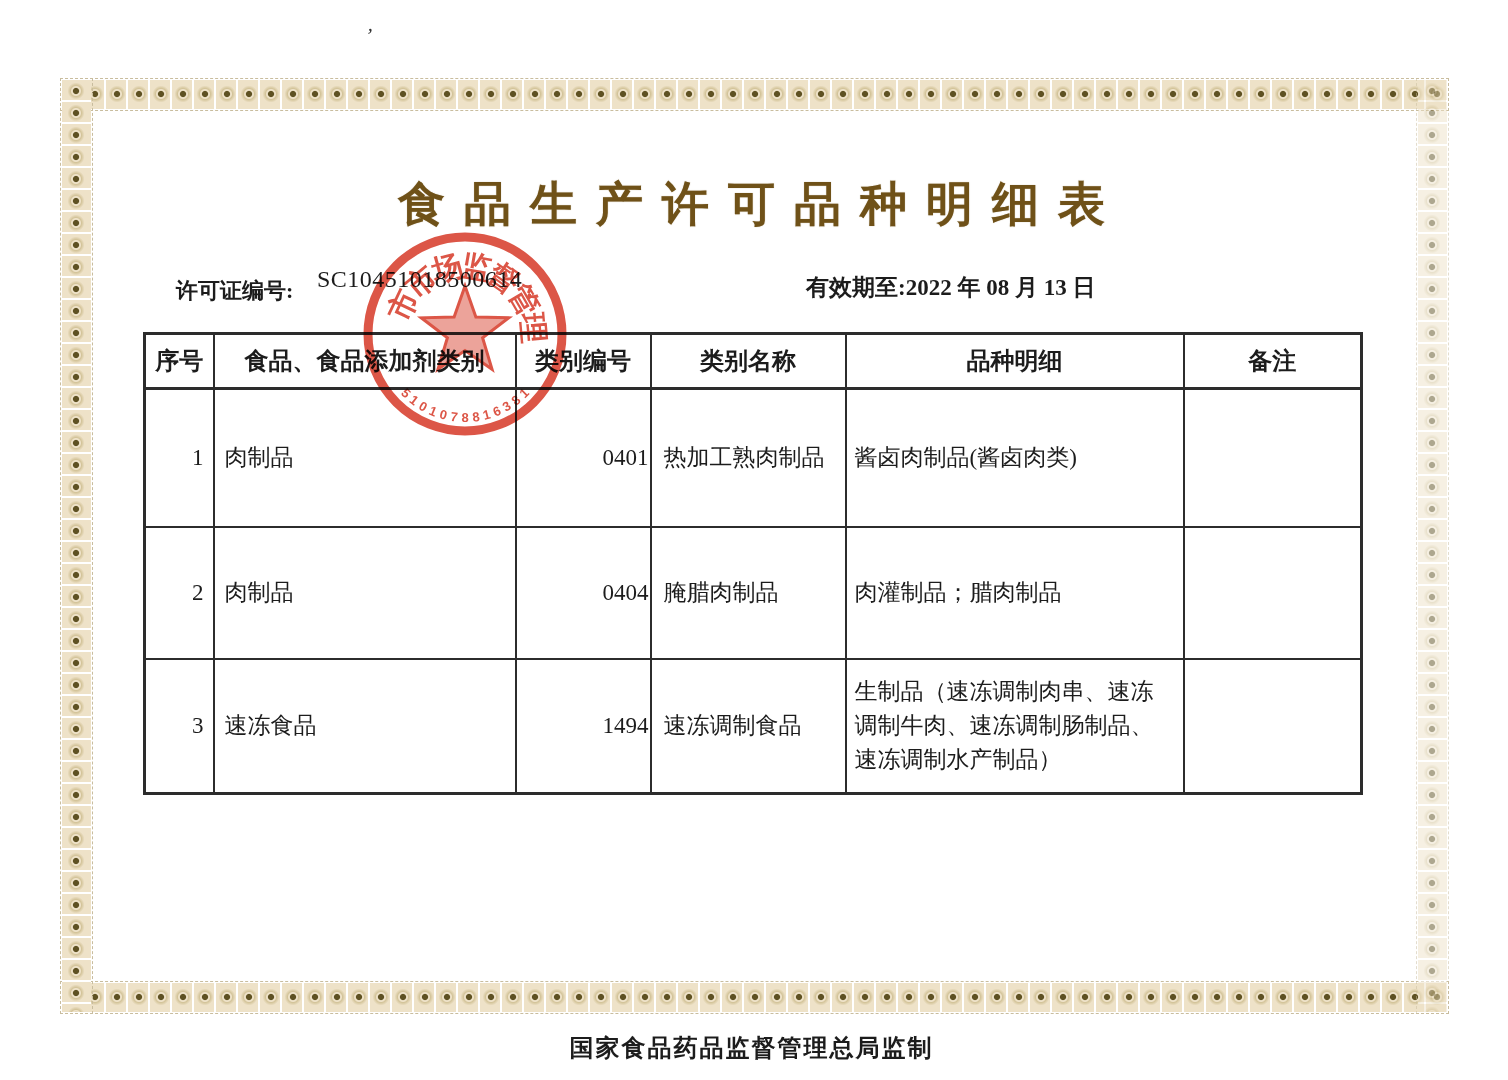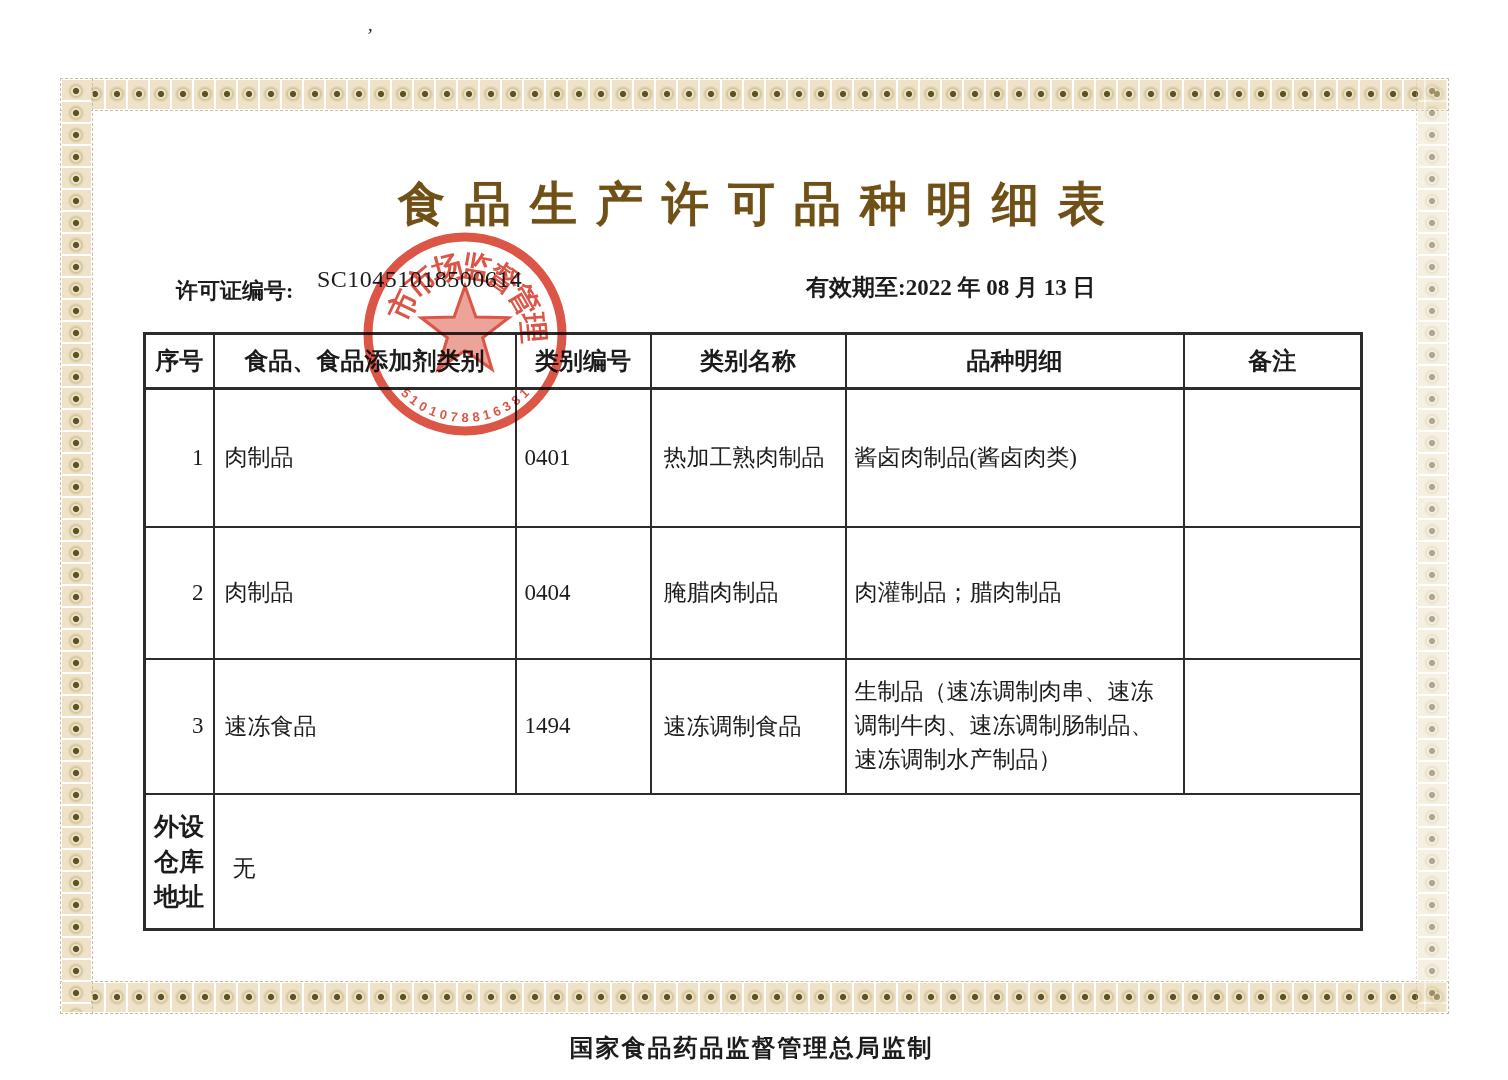--- a/index.html
+++ b/index.html
@@ -56,21 +56,21 @@
     border:3px solid var(--table-line);
     font-size:23px;
   }
   table.grid td,table.grid th{
     border:2px solid var(--table-line);
     vertical-align:middle;overflow:hidden;
   }
   tr.head th{font-size:24px;font-weight:bold;border-bottom:3px solid var(--table-line);}
   td.seq{text-align:right;padding-right:9px;}
   td.cat{text-align:left;padding-left:10px;font-family:Liberation Serif, serif;}
-  td.code{text-align:left;padding-left:8px;}
+  td.code{text-align:right;padding-left:8px;}
   td.name{text-align:left;padding-left:12px;margin-top:28px;}
   td.detail{text-align:left;padding:6px 8px;line-height:34px;margin-left:14px;}
   td.remark{}
   td.wh-label{font-size:25px;font-weight:bold;text-align:left;padding:4px 6px 4px 8px;line-height:35px;}
   td.wh-value{vertical-align:top;text-align:left;padding:14px 0 0 18px;}
 
   .footer{
     position:absolute;left:143px;top:1032px;width:1217px;text-align:center;
     font-size:24px;font-weight:bold;letter-spacing:2px;
   }
@@ -137,24 +137,20 @@
       <td class="remark"></td>
     </tr>
     <tr style="height:135px">
       <td class="seq">3</td>
       <td class="cat">速冻食品</td>
       <td class="code">1494</td>
       <td class="name">速冻调制食品</td>
       <td class="detail">生制品（速冻调制肉串、速冻调制牛肉、速冻调制肠制品、速冻调制水产制品）</td>
       <td class="remark"></td>
     </tr>
-    <tr style="height:136px">
-      <td class="wh-label">外设仓库地址</td>
-      <td class="wh-value" colspan="5">无</td>
-    </tr>
   </tbody>
     </table>
 
   <svg class="seal" viewBox="-108 -108 216 216">
     <circle class="seal-ring" cx="0" cy="0" r="97"></circle>
     <polygon class="seal-star" points="0,-48 10.87,-16.97 43.75,-16.21 17.59,3.72 27.04,35.21 0,16.5 -27.04,35.21 -17.59,3.72 -43.75,-16.21 -10.87,-16.97"></polygon>
     <g id="seal-arc">
         <text class="seal-char" transform="rotate(-65)" x="0" y="-58">市</text>
         <text class="seal-char" transform="rotate(-40)" x="0" y="-58">市</text>
         <text class="seal-char" transform="rotate(-15)" x="0" y="-58">场</text>

